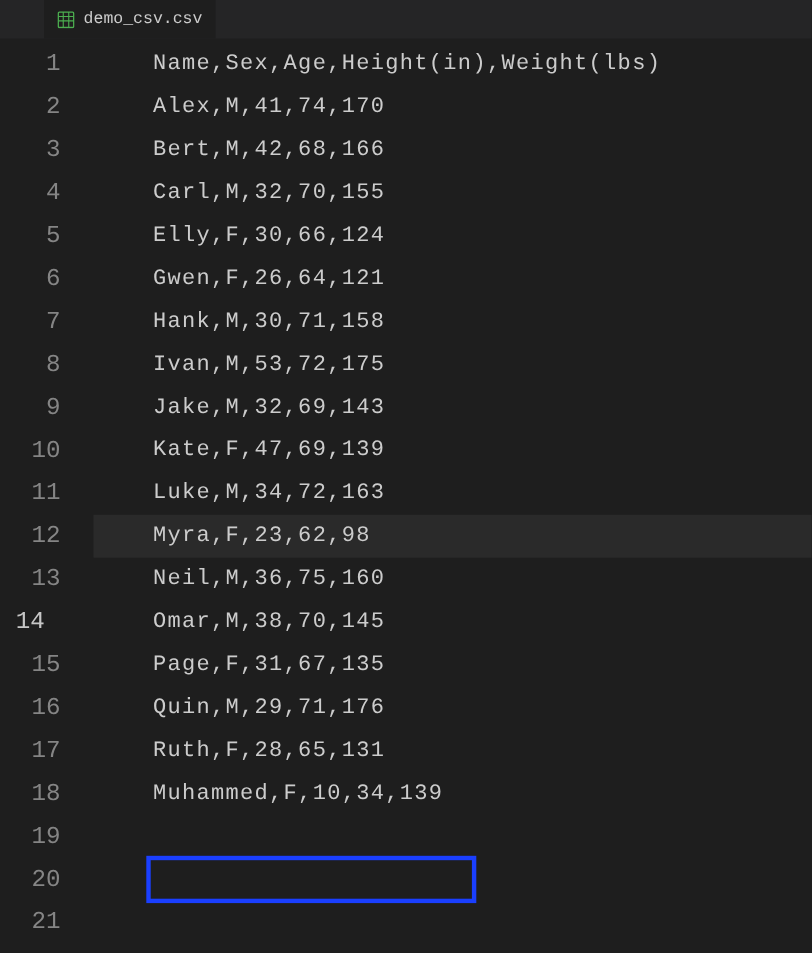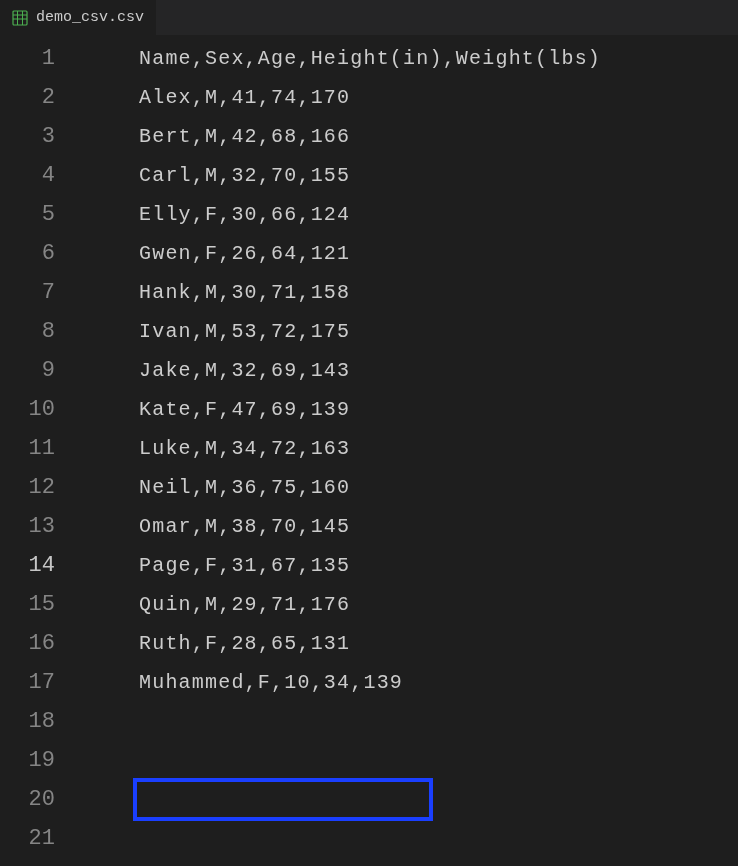--- a/index.html
+++ b/index.html
@@ -22,20 +22,21 @@
       align-items: center;
     }
     .tab {
       display: flex;
       align-items: center;
       padding: 8px 12px;
       height: 100%;
       background: #1e1e1e;
       color: #ffffff;
       gap: 8px;
+      margin-left: 40px;
     }
     .csv-icon {
       width: 16px;
       height: 16px;
       display: flex;
       align-items: center;
       justify-content: center;
     }
     .csv-icon svg {
       width: 16px;
@@ -57,20 +58,21 @@
       color: #858585;
       font-size: 22px;
       line-height: 39px;
       user-select: none;
     }
     .gutter .line-number {
       height: 39px;
     }
     .gutter .line-number.active {
       color: #c6c6c6;
+      text-align: center;
     }
     .code-area {
       flex: 1;
       position: relative;
     }
     .code-line {
       height: 39px;
       line-height: 39px;
       color: #cccccc;
       font-size: 20px;
@@ -136,20 +138,21 @@
       <div class="code-line">Alex,M,41,74,170</div>
       <div class="code-line">Bert,M,42,68,166</div>
       <div class="code-line">Carl,M,32,70,155</div>
       <div class="code-line">Elly,F,30,66,124</div>
       <div class="code-line">Gwen,F,26,64,121</div>
       <div class="code-line">Hank,M,30,71,158</div>
       <div class="code-line">Ivan,M,53,72,175</div>
       <div class="code-line">Jake,M,32,69,143</div>
       <div class="code-line">Kate,F,47,69,139</div>
       <div class="code-line">Luke,M,34,72,163</div>
+      <div class="code-line active">Myra,F,23,62,98</div>
       <div class="code-line">Neil,M,36,75,160</div>
       <div class="code-line">Omar,M,38,70,145</div>
       <div class="code-line">Page,F,31,67,135</div>
       <div class="code-line">Quin,M,29,71,176</div>
       <div class="code-line">Ruth,F,28,65,131</div>
       <div class="code-line">Muhammed,F,10,34,139</div>
       <div class="code-line"></div>
     </div>
 </div>
 

